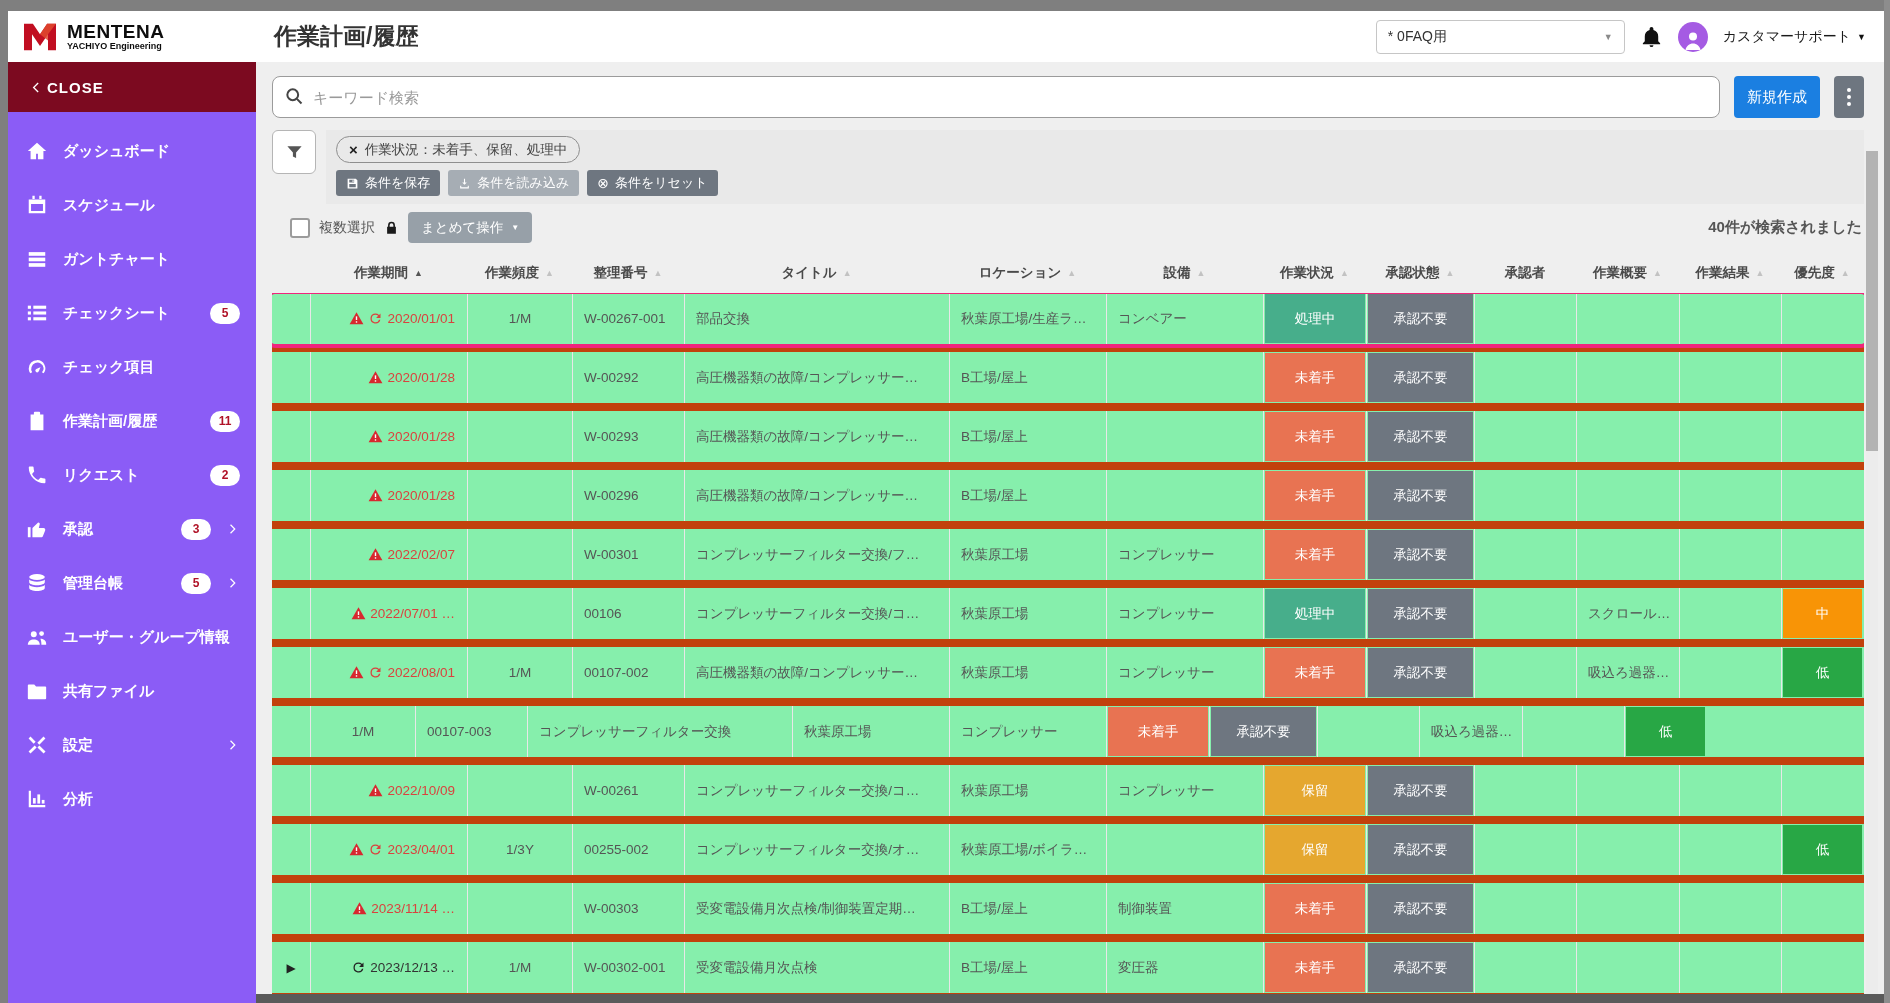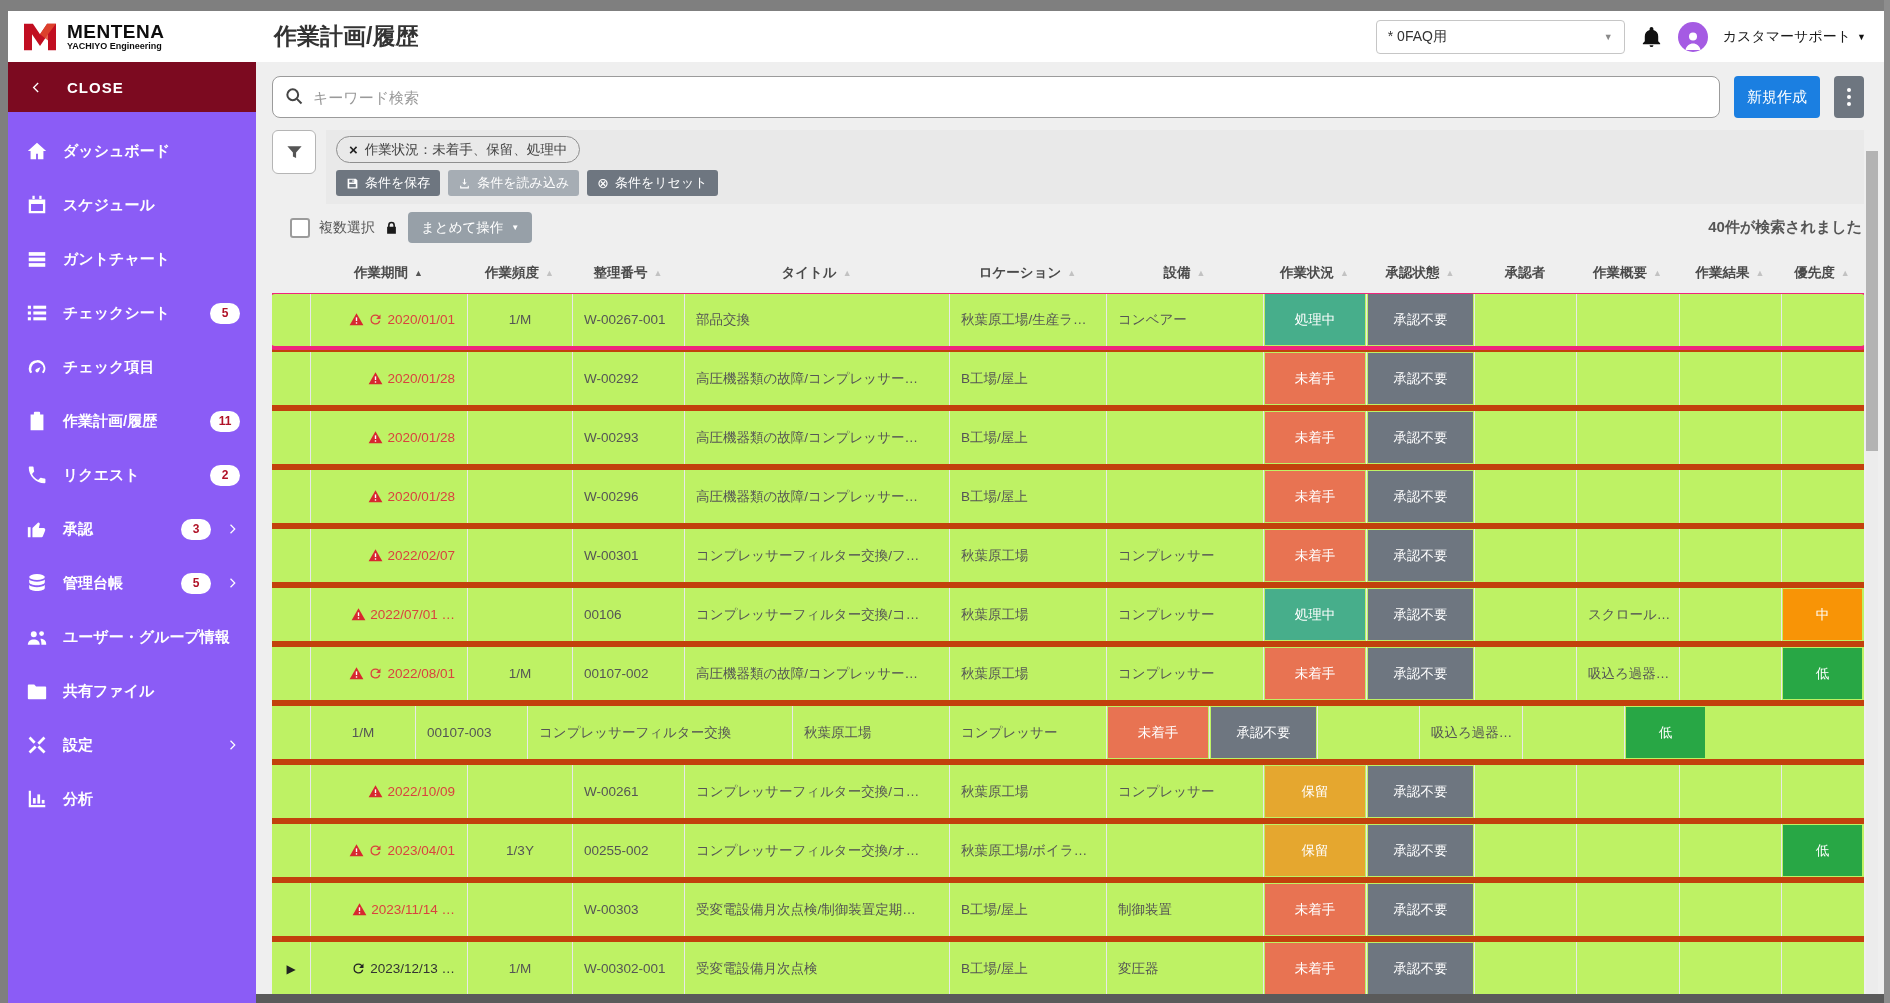--- a/index.html
+++ b/index.html
@@ -11,21 +11,21 @@
   .frame-right{ position:absolute; top:0; right:0; width:6px; height:100%; background:#8d8d8d; z-index:60; }
 
   .app { position:absolute; left:8px; top:11px; right:6px; bottom:0; display:flex; overflow:hidden; }
 
   
   .sidebar { width:248px; flex:none; background:#8b5cf6; display:flex; flex-direction:column; }
   .logo-area { height:51px; background:#fff; display:flex; align-items:center; gap:9px; padding-left:14px; flex:none; }
   .logo-mark { width:36px; height:32px; }
   .brand-name { font-weight:bold; font-size:19px; letter-spacing:.5px; color:#0d0d0d; line-height:1.05; }
   .brand-sub  { font-weight:bold; font-size:9px; color:#0d0d0d; }
-  .close-bar { height:50px; background:#7C0A20; color:#fff; display:flex; align-items:center; gap:24px; padding-left:20px; font-size:15px; font-weight:bold; letter-spacing:1px; flex:none; cursor:pointer; }
+  .close-bar { height:50px; background:#7C0A20; color:#fff; display:flex; align-items:center; gap:4px; padding-left:20px; font-size:15px; font-weight:bold; letter-spacing:1px; flex:none; cursor:pointer; }
   .close-bar .chev { width:15px; height:15px; color:#fff; }
   .nav { flex:1; padding-top:12px; overflow:hidden; }
   .nav-item { height:54px; display:flex; align-items:center; gap:15px; padding:0 16px 0 18px; color:#fff; font-size:15px; font-weight:bold; cursor:pointer; white-space:nowrap; }
   .nav-icon { width:22px; height:22px; flex:none; }
   .nav-icon svg { width:100%; height:100%; fill:#fff; display:block; }
   .nav-badge { margin-left:auto; background:#fff; color:#B01227; border-radius:11px; min-width:14px; height:21px; display:flex; align-items:center; justify-content:center; font-size:12px; font-weight:bold; padding:0 8px; }
   .nav-chevron { width:14px; height:14px; color:#fff; }
   .nav-chevron svg, .chev svg { width:100%; height:100%; display:block; }
 
   
@@ -75,21 +75,21 @@
   .bulk-caret { font-size:8px; }
   .result-count { margin-left:auto; font-size:15px; font-weight:bold; color:#555; padding-right:2px; }
 
   
   .table { flex:1; display:flex; flex-direction:column; overflow:hidden; position:relative; }
   .thead { display:flex; height:40px; align-items:center; flex:none; }
   .th { display:flex; align-items:center; justify-content:center; gap:6px; font-size:13.5px; font-weight:bold; color:#4a4a4a; cursor:pointer; box-sizing:border-box; }
   .sort { font-size:9px; color:#c2c2c2; }
   .sort.active { color:#555; }
   .tbody { flex:1; overflow:hidden; }
-  .tr { display:flex; height:59px; box-sizing:border-box; background:#bef264; border-bottom:6px solid #c2410c; position:relative; cursor:pointer; }
+  .tr { display:flex; height:59px; box-sizing:border-box; background:#86efac; border-bottom:8px solid #c2410c; position:relative; cursor:pointer; }
   .td { box-sizing:border-box; height:100%; display:flex; align-items:center; border-left:1px solid #e8e8e8; overflow:hidden; flex:none; }
   .td:first-child { border-left:none; }
   .c-left  { padding:0 11px; font-size:13.5px; color:#555; white-space:nowrap; }
   .c-center{ justify-content:center; font-size:13.5px; color:#555; }
   .c-period{ justify-content:flex-end; padding-right:12px; gap:4px; font-size:13.5px; white-space:nowrap; }
   .date-red   { color:#D9433E; }
   .date-black { color:#333; }
   .warn-icon, .repeat-icon { width:15px; height:15px; flex:none; }
   .warn-icon svg, .repeat-icon svg { width:100%; height:100%; display:block; }
   .rep-red   { color:#D9433E; }

